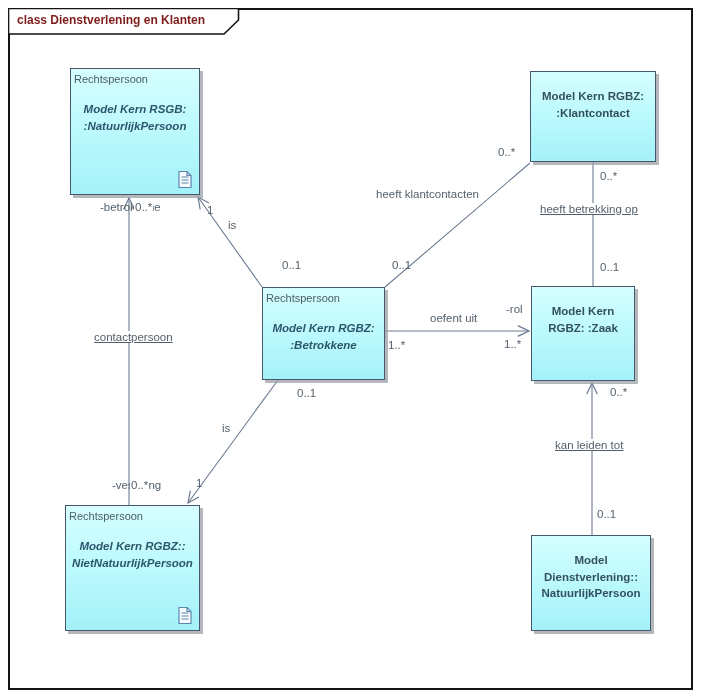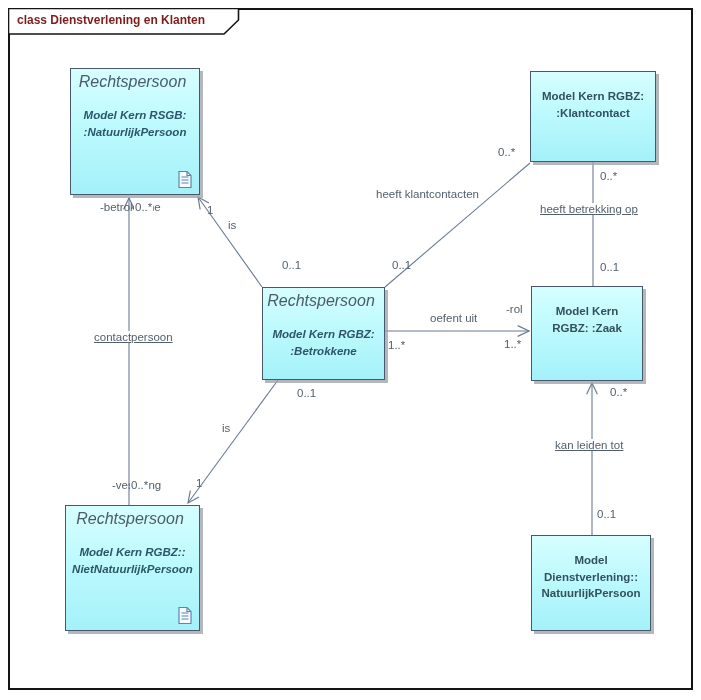--- a/index.html
+++ b/index.html
@@ -12,21 +12,21 @@
            border:2px solid #141414; background:transparent; }
   .frame-tab { position:absolute; left:8px; top:8px; width:232px; height:27px;
                pointer-events:none; }
   .frame-title { position:absolute; left:17px; top:13px; font-size:12px; font-weight:bold;
                  color:#7f1d1d; white-space:nowrap; }
 
   
   .uml-class { position:absolute; border:1px solid #46586a;
                background:linear-gradient(180deg,#d6feff 0%,#bdfafd 45%,#a4f1f9 100%);
                box-shadow:3px 3px 0 rgba(155,160,165,0.75); padding:4px 3px; }
-  .stereotype { font-size:16px; font-style:italic; color:#4c5d68; text-align:center;
+  .stereotype { font-size:11px; color:#4c5d68; text-align:left;
                 padding-right:5px; }
   .cls-name { font-size:11.5px; font-weight:bold; color:#2d566b; text-align:center;
               margin-top:16px; line-height:1.45; padding:0 1px; }
   .italic-name .cls-name { font-style:italic; }
   .upright .cls-name { margin-top:12px; color:#33505f; }
   .doc-icon { position:absolute; right:6px; bottom:5px; }
 
   
   .lbl { position:absolute; font-size:11.5px; color:#525f6b; white-space:nowrap; }
   .lbl.bg { background:#ffffff; padding:0 2px;text-decoration:underline; }
@@ -74,21 +74,21 @@
 
   <div class="uml-class upright" style="left:530px;top:71px;width:126px;height:91px">
     <div class="cls-name">Model Kern RGBZ: :Klantcontact</div>
   </div>
 
   <div class="uml-class italic-name" style="left:262px;top:287px;width:123px;height:93px">
     <div class="stereotype">Rechtspersoon</div>
     <div class="cls-name">Model Kern RGBZ: :Betrokkene</div>
   </div>
 
-  <div class="uml-class upright" style="left:531px;top:286px;width:112px;height:95px">
+  <div class="uml-class upright" style="left:531px;top:286px;width:104px;height:95px">
     <div class="cls-name">Model Kern RGBZ: :Zaak</div>
   </div>
 
   <div class="uml-class italic-name" style="left:65px;top:505px;width:135px;height:126px">
     <div class="stereotype">Rechtspersoon</div>
     <div class="cls-name">Model Kern RGBZ:: NietNatuurlijkPersoon</div>
     <svg class="doc-icon" width="16" height="19">
       <path d="M2,1.5 L10,1.5 L14,5.5 L14,17.5 L2,17.5 Z" fill="#f6fbff" stroke="#5e86ab" stroke-width="1.2"></path>
       <path d="M10,1.5 L10,5.5 L14,5.5" fill="none" stroke="#5e86ab" stroke-width="1.2"></path>
       <line x1="4.5" y1="7" x2="11.5" y2="7" stroke="#5e86ab" stroke-width="1"></line>

